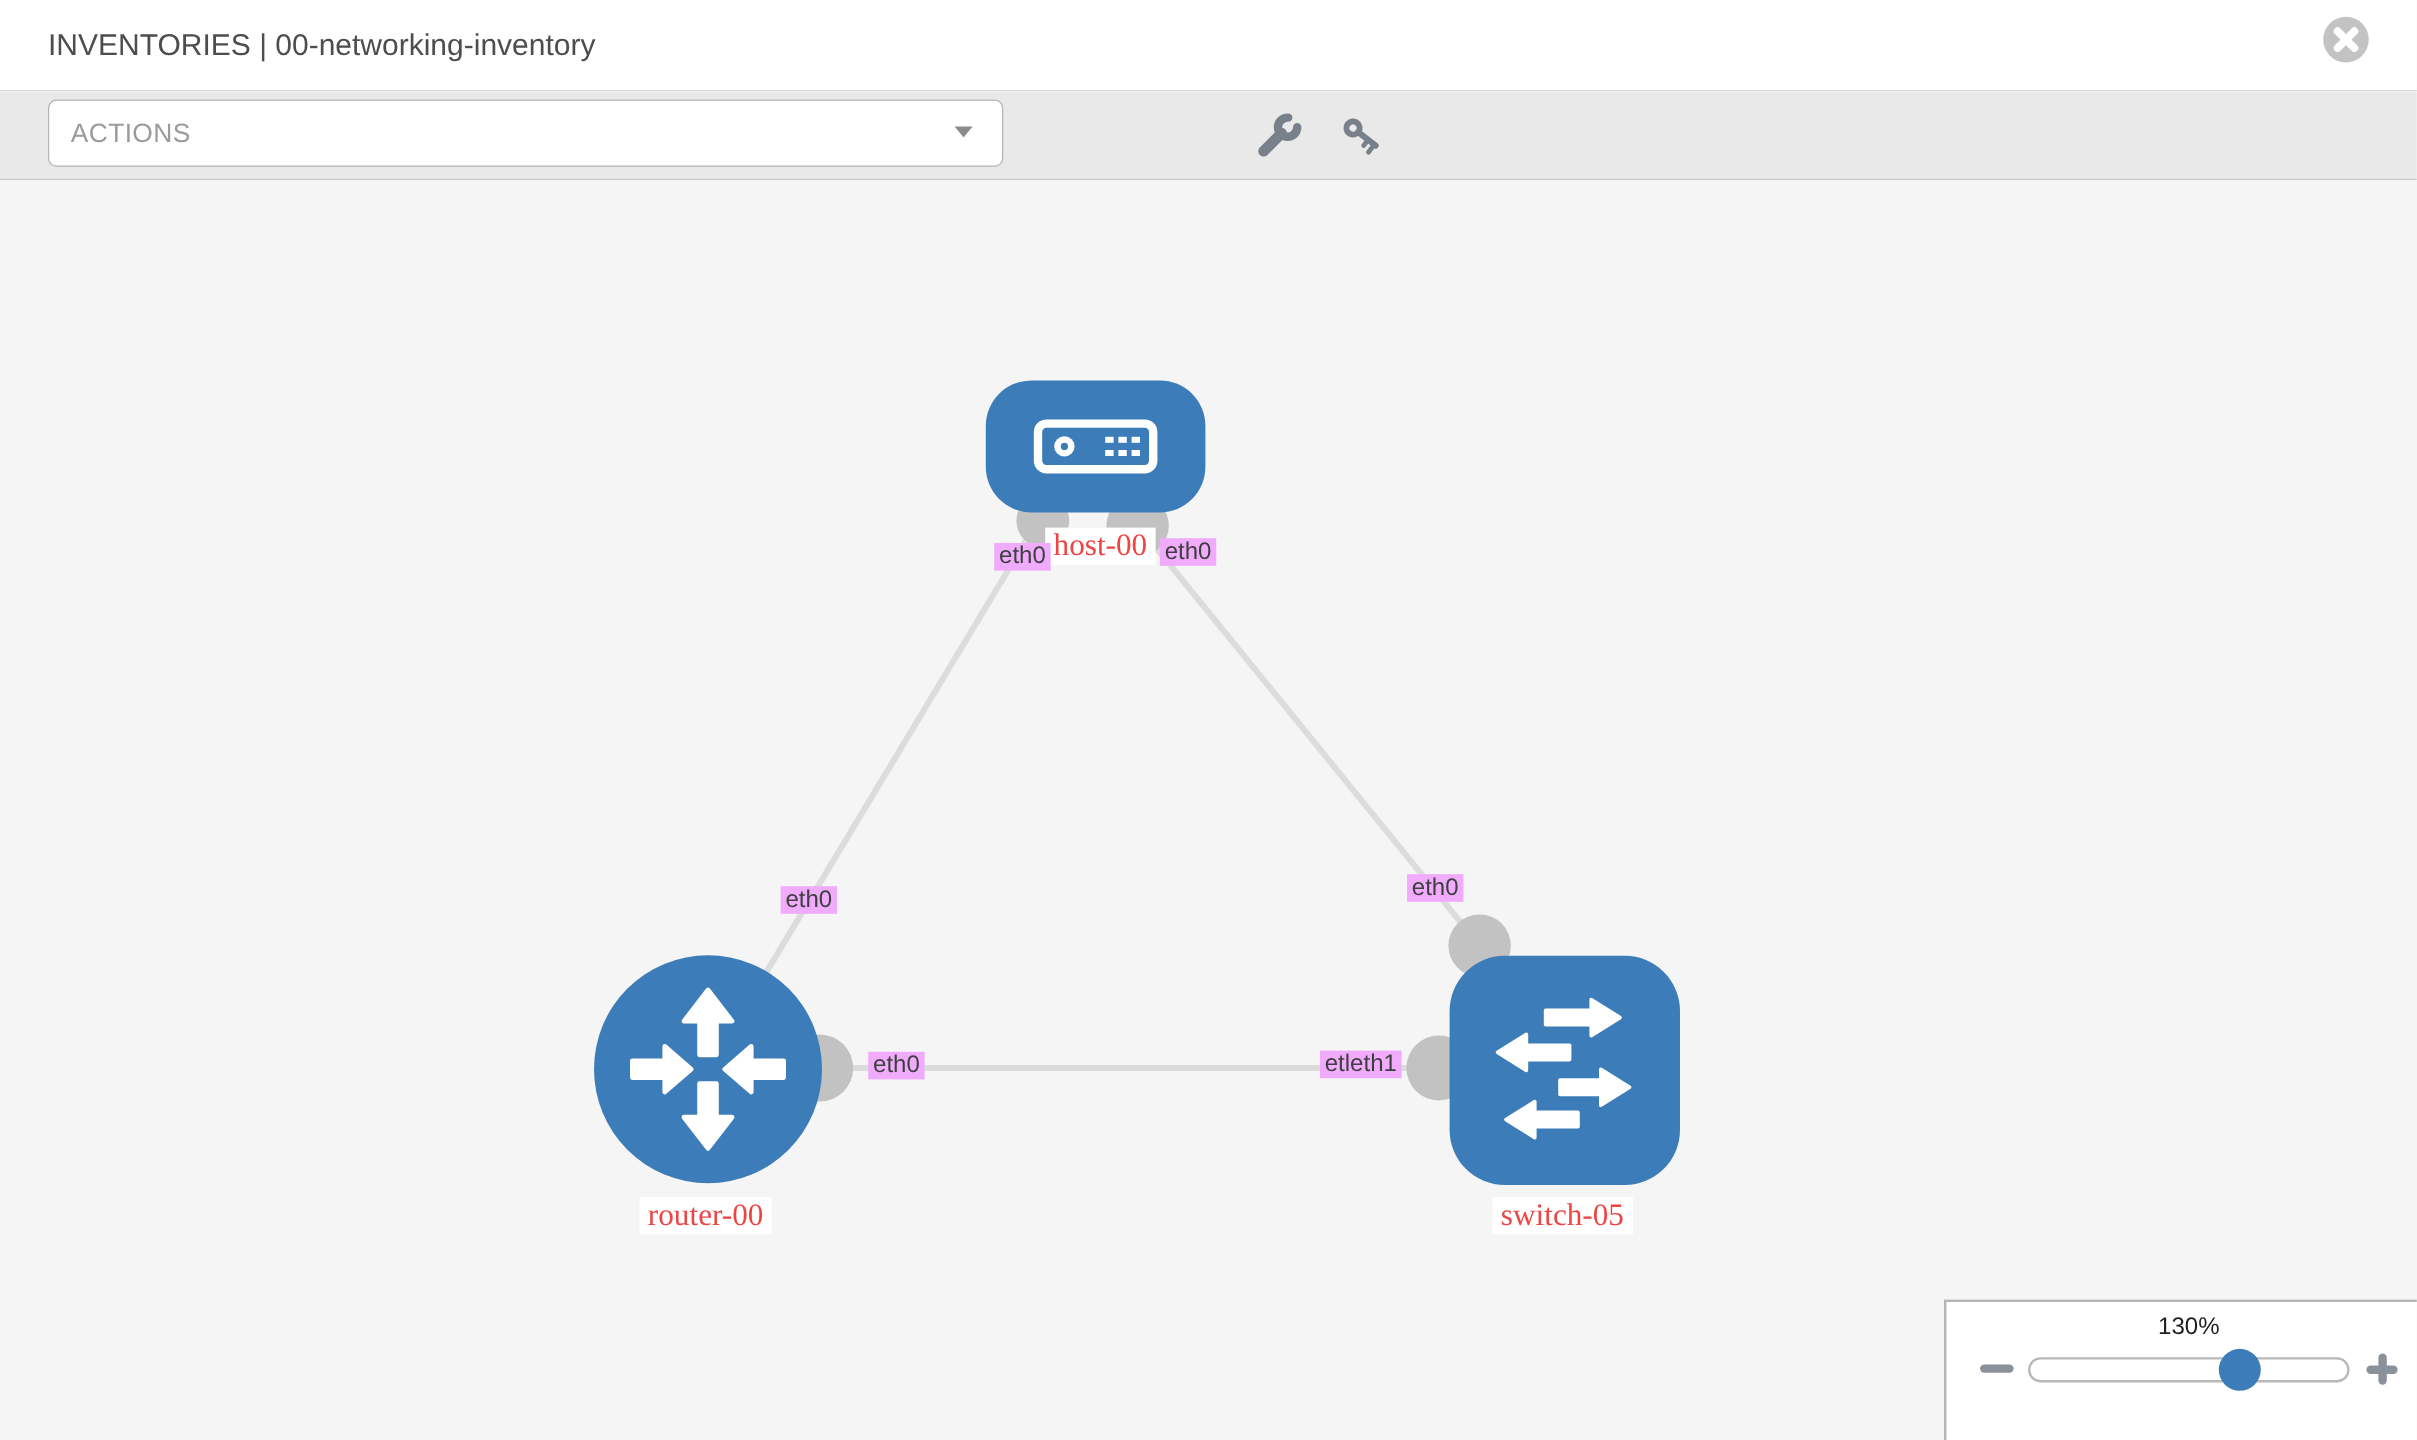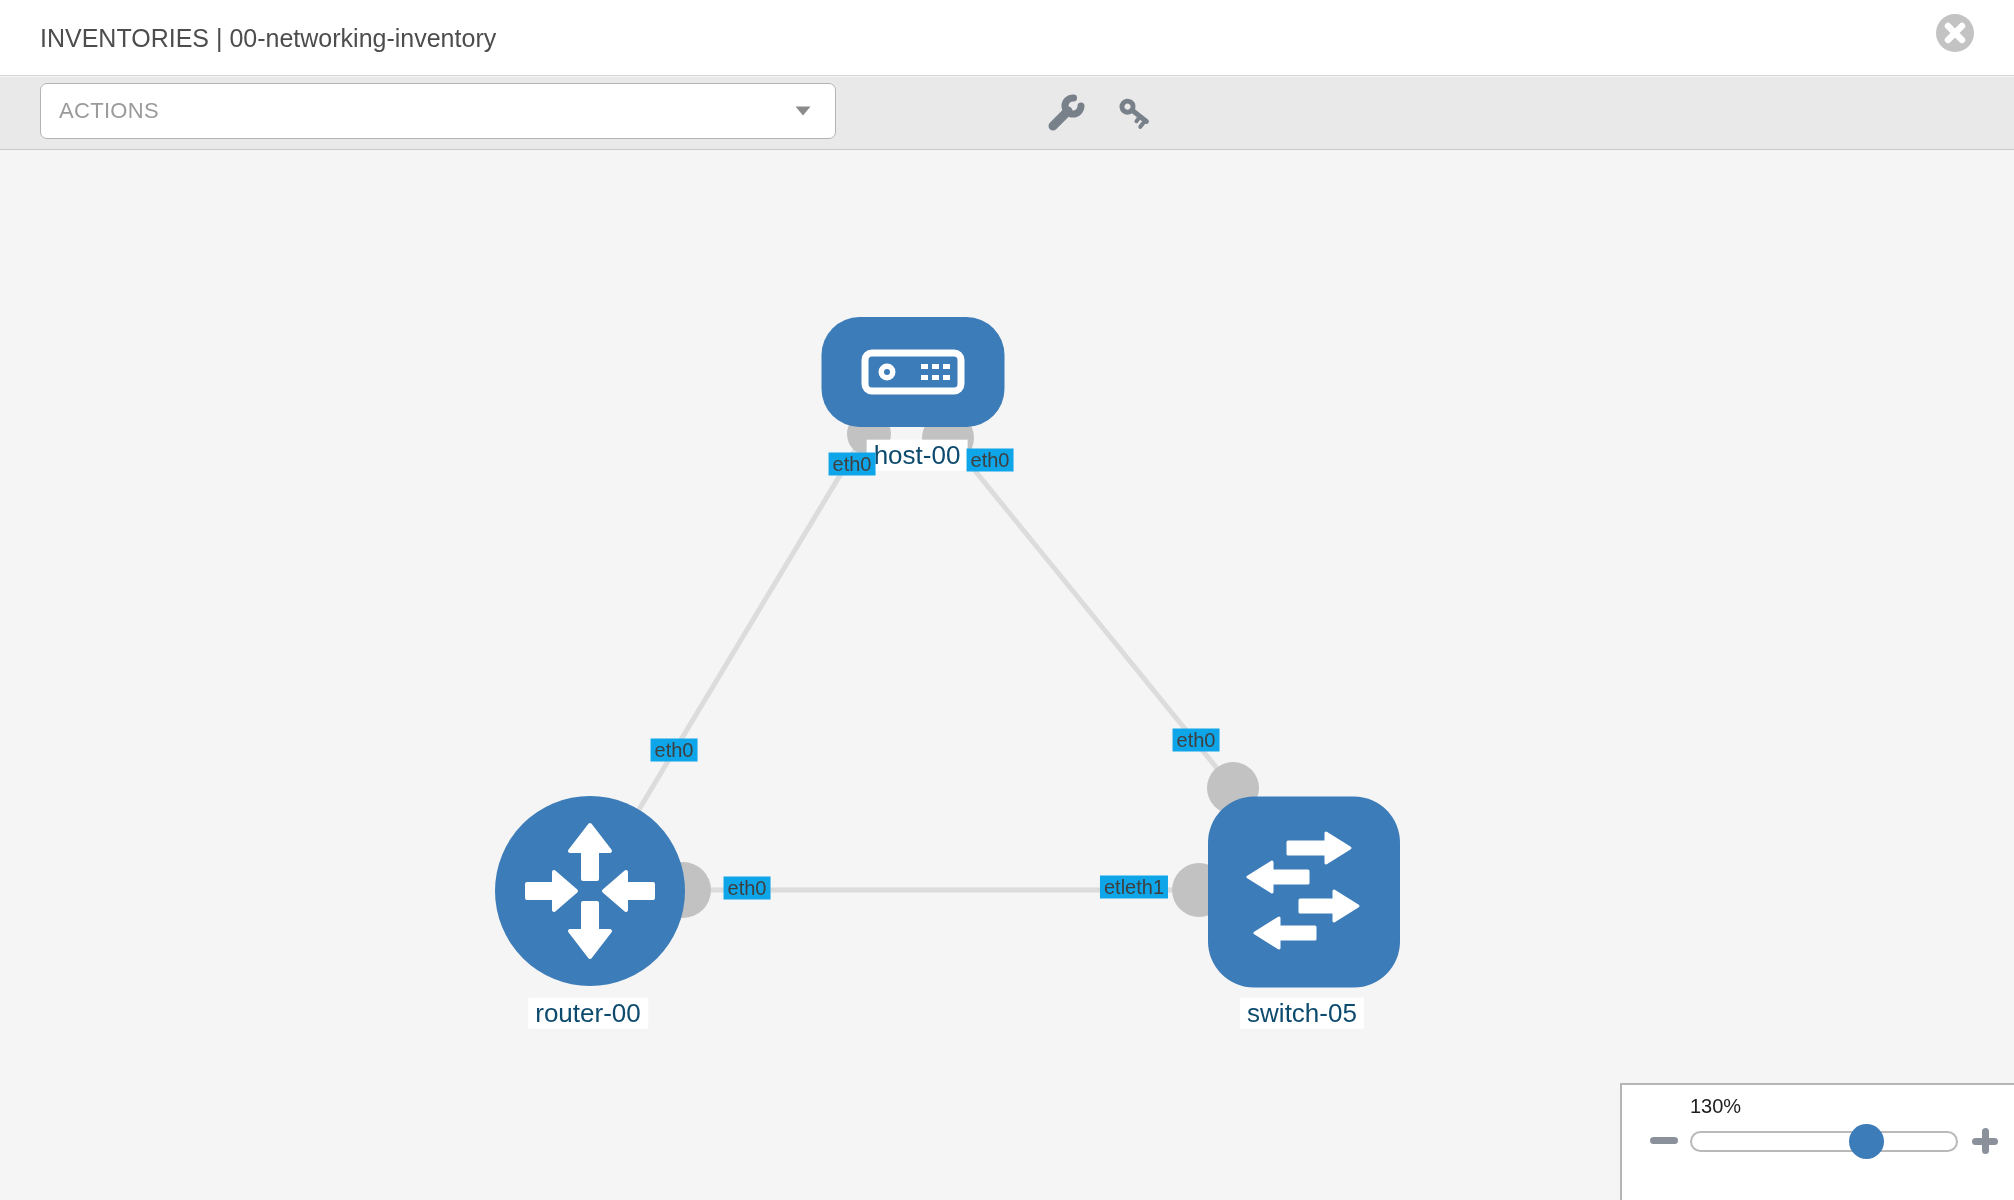--- a/index.html
+++ b/index.html
@@ -37,35 +37,35 @@
   }
   .dd-caret { position:absolute; right:24px; top:50%; transform:translateY(-50%); }
   .tool-icon { position:absolute; top:13px; width:46px; height:46px; cursor:pointer; }
   .tool-icon.wrench { left:1043px; }
   .tool-icon.key    { left:1111px; }
   
   #topo   { position:absolute; top:0; left:0; z-index:1; }
   #labels { position:absolute; top:0; left:0; width:2014px; height:1200px; z-index:2; pointer-events:none; }
   .node-label {
     position:absolute; transform:translate(-50%,-50%);
-    background:#ffffff; color:#0c4a6e; font-size:26px; line-height:1.1;
-    padding:1px 7px; white-space:nowrap;
+    background:#ffffff; color:#ef4444; font-size:26px; line-height:1.1;
+    padding:1px 7px; white-space:nowrap;font-family:Liberation Serif, serif;
   }
   .iface-label {
     position:absolute; transform:translate(-50%,-50%);
-    background:#0ea5e9; color:#3f3f3f; font-size:20px; line-height:1.15;
+    background:#f0abfc; color:#3f3f3f; font-size:20px; line-height:1.15;
     padding:0 4px; white-space:nowrap;
   }
   
   .zoom-panel {
     position:absolute; left:1620px; top:1083px; width:420px; height:140px;
     background:#ffffff; border:2px solid #b5b5b5; z-index:20;
   }
   .zoom-pct {
-    position:absolute; left:68px; width:268px; top:10px; 
+    position:absolute; left:68px; width:268px; top:10px; text-align:center;
     font-size:20px; color:#1e1e1e;
   }
   .zoom-minus {
     position:absolute; left:28px; top:52px; width:28px; height:7px;
     background:#8b919b; border-radius:3.5px; cursor:pointer;
   }
   .zoom-plus { position:absolute; left:350px; top:43px; width:26px; height:26px; cursor:pointer; }
   .zoom-plus .h { position:absolute; left:0; top:9.5px; width:26px; height:7px; background:#8b919b; border-radius:3.5px; }
   .zoom-plus .v { position:absolute; left:9.5px; top:0; width:7px; height:26px; background:#8b919b; border-radius:3.5px; }
   .slider-track {

